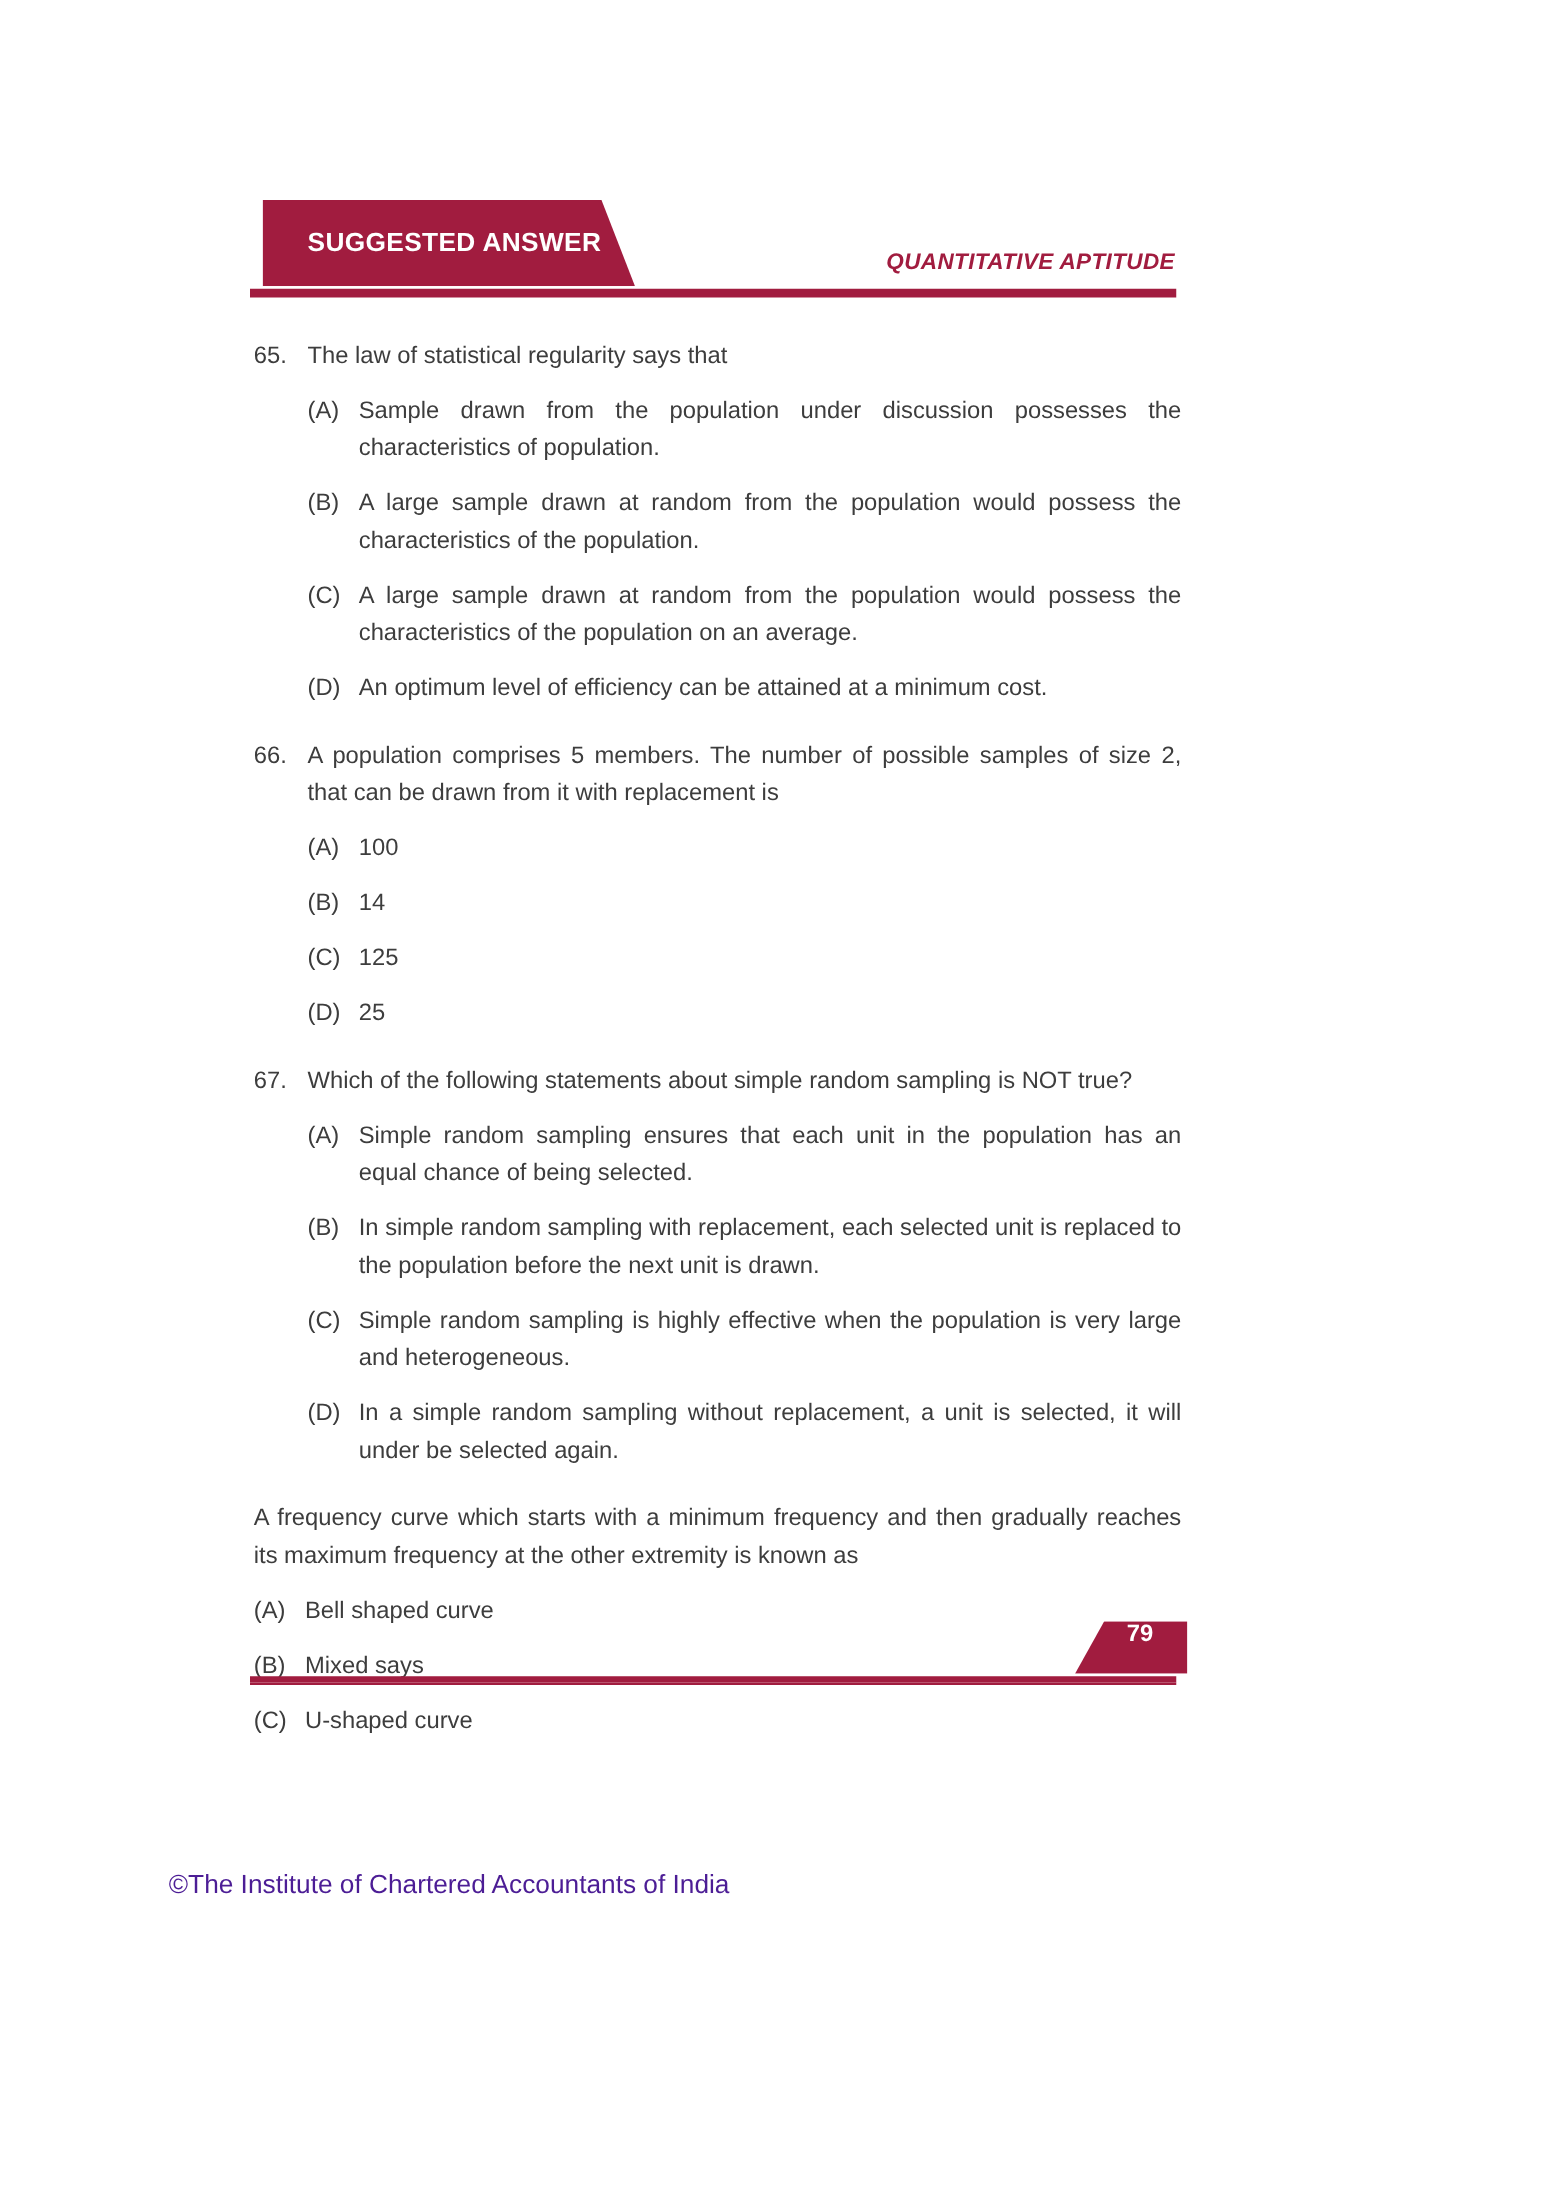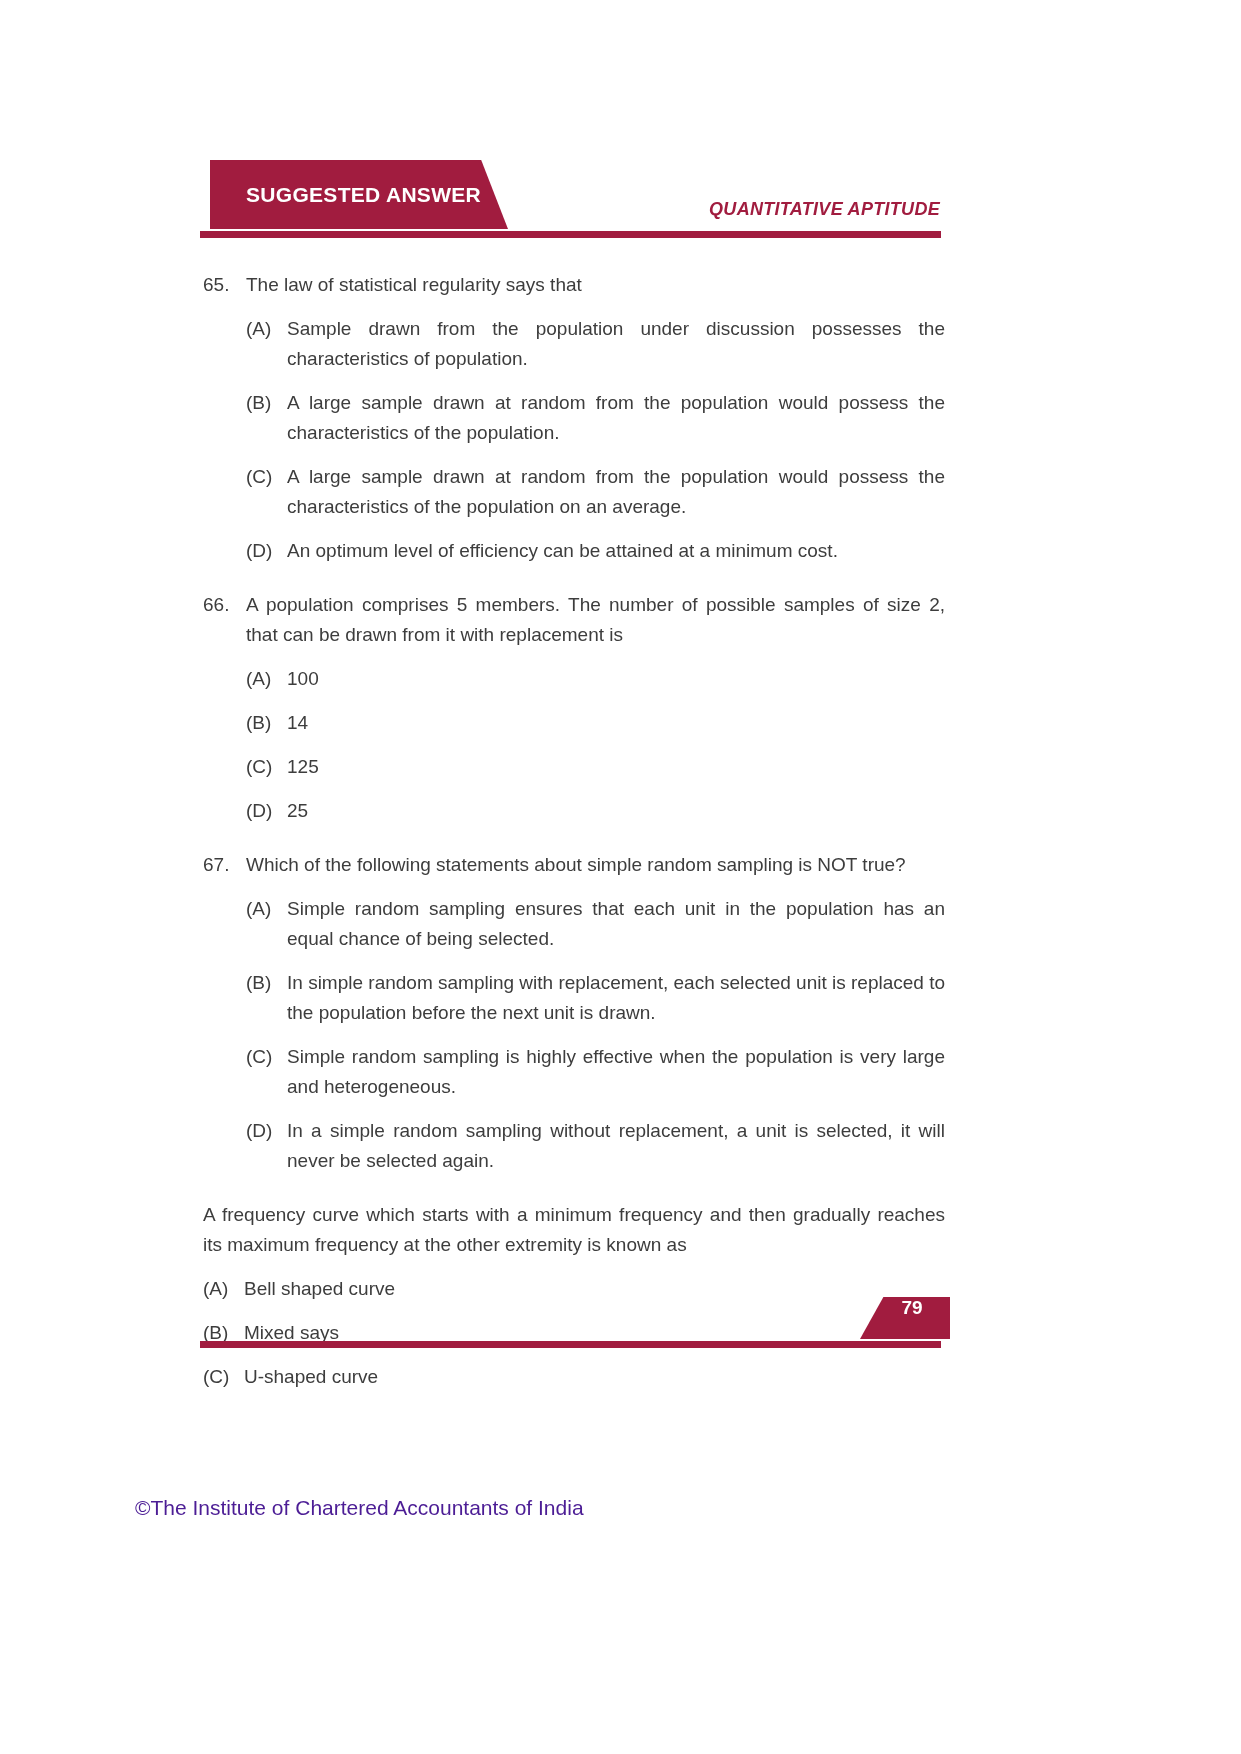--- a/index.html
+++ b/index.html
@@ -150,21 +150,21 @@
           <div class="option">
             <span class="olabel">(B)</span>
             <span class="otext">In simple random sampling with replacement, each selected unit is replaced to the population before the next unit is drawn.</span>
           </div>
           <div class="option">
             <span class="olabel">(C)</span>
             <span class="otext">Simple random sampling is highly effective when the population is very large and heterogeneous.</span>
           </div>
           <div class="option">
             <span class="olabel">(D)</span>
-            <span class="otext">In a simple random sampling without replacement, a unit is selected, it will never be selected again.</span>
+            <span class="otext">In a simple random sampling without replacement, a unit is selected, it will under be selected again.</span>
           </div>
         </div>
       </div>
       <div class="question">
         <div class="qbody">
           <div class="qtext">A frequency curve which starts with a minimum frequency and then gradually reaches its maximum frequency at the other extremity is known as</div>
           <div class="option">
             <span class="olabel">(A)</span>
             <span class="otext">Bell shaped curve</span>
           </div>

